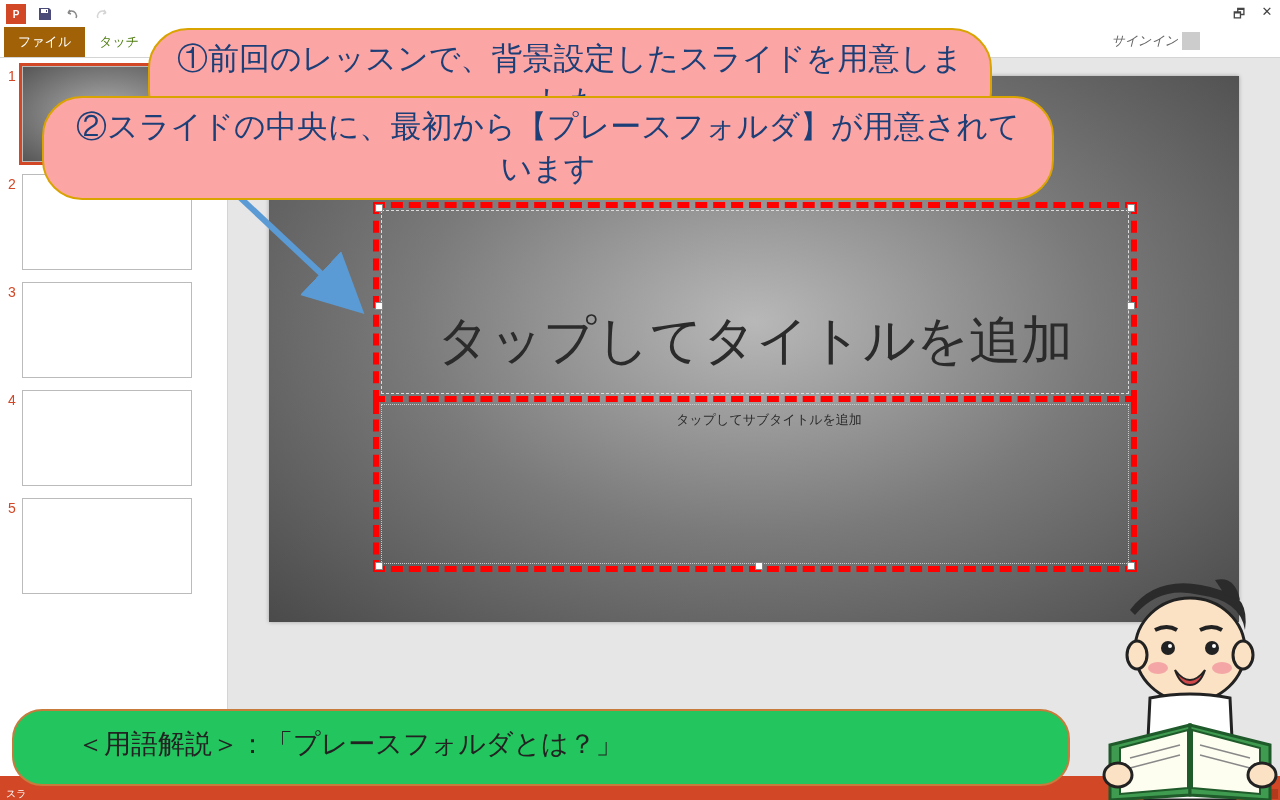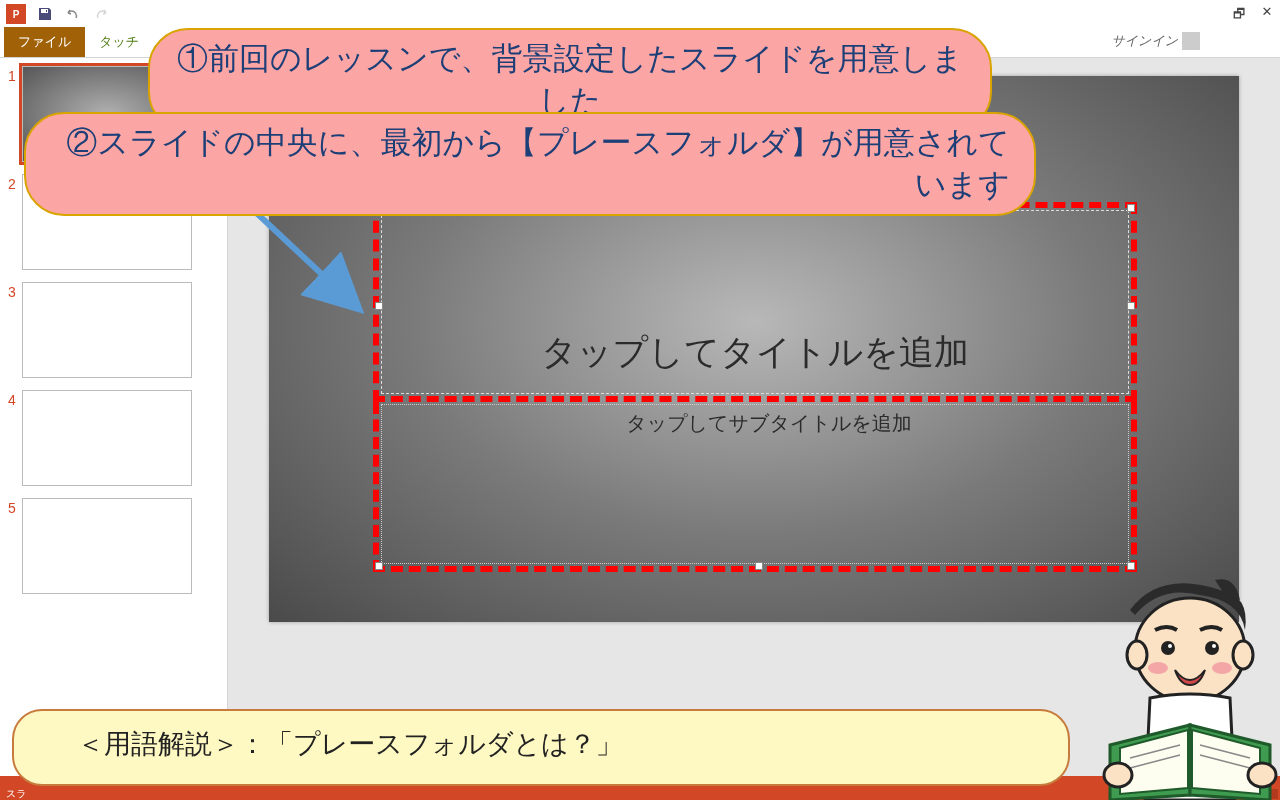--- a/index.html
+++ b/index.html
@@ -28,36 +28,36 @@
 .thumb { width:170px; height:96px; border:1px solid #bbb; background:#fff; }
 .thumb.selected { outline:3px solid #d24726; background:radial-gradient(ellipse at center,#b0b0b0,#565656); }
 .canvas-area { flex:1; display:flex; align-items:flex-start; justify-content:center; padding-top:18px; background:#e6e6e6; position:relative;}
 .slide { width:970px; height:546px; background:radial-gradient(ellipse at 50% 45%,#b8b8b8 0%,#7a7a7a 50%,#4a4a4a 100%); position:relative; box-shadow:0 0 4px rgba(0,0,0,.3);}
 .rotate-handle { position:absolute; top:-24px; left:50%; transform:translateX(-50%); color:#fff;}
 
 
 .placeholder-group { position:absolute; left:104px; top:126px; width:764px; }
 .title-ph { height:200px; border:6px dashed #ff0000; display:flex; align-items:flex-end; justify-content:center; padding-bottom:20px; position:relative;}
 .title-ph .inner-sel { position:absolute; inset:2px; border:1px dashed #ddd;}
-.title-text { font-size:35px; color:#2b2b2b; font-weight:400;}
+.title-text { font-size:52px; color:#2b2b2b; font-weight:400;}
 .sub-ph { height:170px; border:6px dashed #ff0000; border-top:none; position:relative; padding-top:8px; text-align:center;}
 .sub-ph .inner-sel { position:absolute; inset:2px; border:1px dotted #ccc;}
-.sub-text { font-size:20px; color:#2b2b2b;margin-left:28px;}
+.sub-text { font-size:13px; color:#2b2b2b;margin-left:28px;}
 .sel-handle { position:absolute; width:8px; height:8px; background:#fff; border:1px solid #888;}
 
 
 .callout { position:absolute; background:#fca5a5; border:2px solid #d9a300; border-radius:40px; padding:8px 24px; font-size:31px; color:#1d3f77; z-index:20;}
 .callout1 { top:28px; left:148px; width:844px; text-align:center;}
-.callout2 { top:96px; left:24px; width:1012px; text-align:right;margin-top:16px;}
+.callout2 { top:96px; left:42px; width:1012px; text-align:center;}
 
 
 .arrow { position:absolute; top:150px; left:180px; z-index:15;}
 
 
-.explain { position:absolute; left:12px; bottom:14px; width:1058px; background:#fef9c3; border:2px solid #c77b3d; border-radius:30px; padding:12px 36px 18px; font-size:27px; color:#222; line-height:1.6; z-index:25;}
+.explain { position:absolute; left:12px; bottom:14px; width:1058px; background:#22c55e; border:2px solid #c77b3d; border-radius:30px; padding:12px 36px 18px; font-size:27px; color:#222; line-height:1.6; z-index:25;}
 
 
 .character { position:absolute; right:0; bottom:0; z-index:30;}
 
 
 .statusbar { height:24px; background:#d24726; position:absolute; bottom:0; left:0; right:0; color:#fff; font-size:10px; padding:11px 6px;}
 .statusbar .corner{position:absolute;right:2px;bottom:1px;width:10px;height:10px;background:#b33a1d;}
 </style>
 </head>
 <body>

